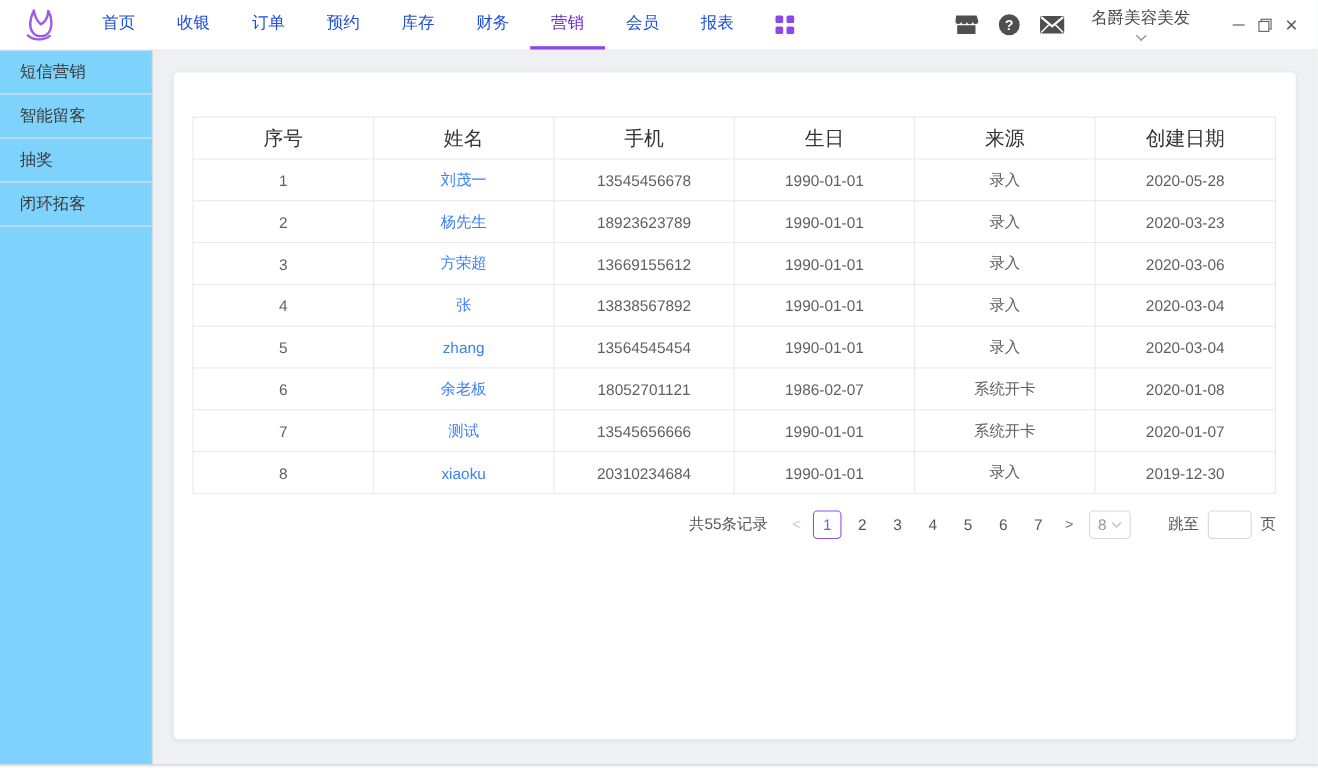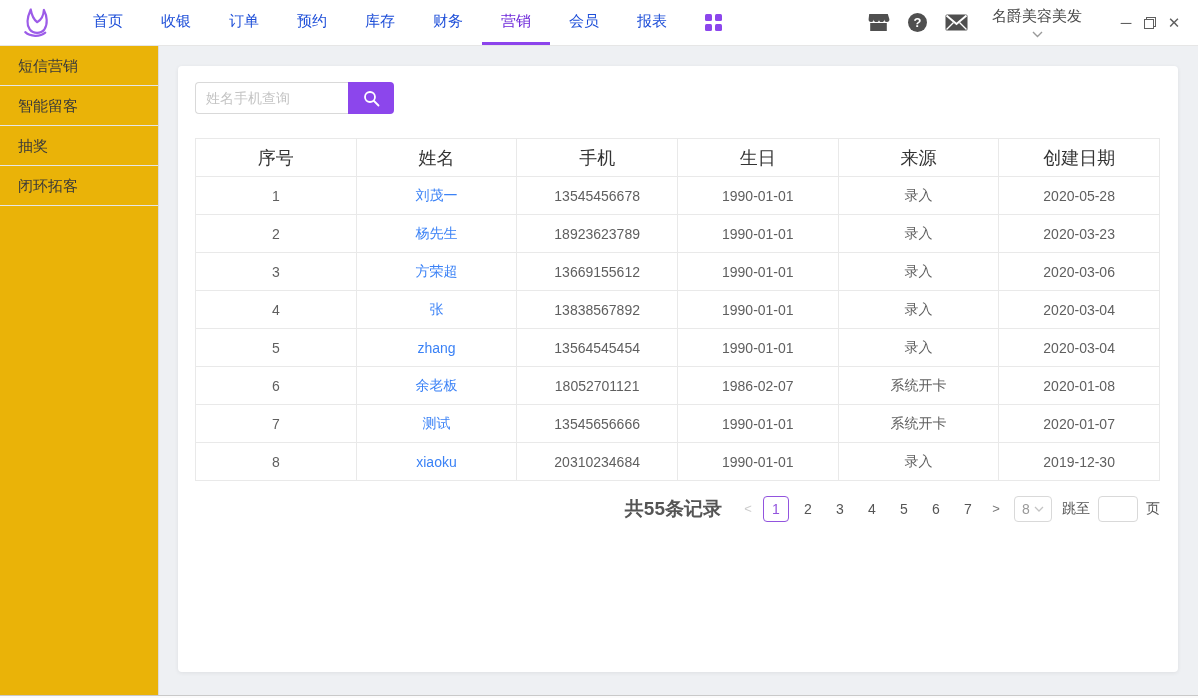--- a/index.html
+++ b/index.html
@@ -20,49 +20,49 @@
   .help-icon { width:19px; height:19px; border-radius:50%; background:#4f4f4f; color:#fff; font-size:13px; font-weight:bold; display:flex; align-items:center; justify-content:center; margin-right:18px; cursor:pointer; }
   .account { display:flex; align-items:center; gap:5px; font-size:15px; color:#4a4a4a; cursor:pointer; margin:0 6px;flex-direction:column; }
   .win-controls { display:flex; align-items:center; margin-left:26px; }
   .win-btn { width:24px; height:30px; display:flex; align-items:center; justify-content:center; color:#5f5f5f; font-size:15px; cursor:pointer; }
   .restore-glyph { position:relative; display:inline-block; width:12px; height:12px; }
   .restore-glyph::before { content:""; position:absolute; top:0; right:0; width:8px; height:8px; border:1.5px solid #5f5f5f; background:#fff; }
   .restore-glyph::after  { content:""; position:absolute; bottom:0; left:0; width:8px; height:8px; border:1.5px solid #5f5f5f; background:#fff; }
 
   
   .layout { display:flex; height:649px; }
-  .sidebar { width:159px; background:#eab308; border-right:1px solid #dcdcdc; }
+  .sidebar { width:139px; background:#7dd3fc; border-right:1px solid #dcdcdc; }
   .side-item { height:40px; line-height:40px; padding-left:18px; font-size:15px; color:#3a3a3a; border-bottom:1px solid #e5e6e8; cursor:pointer; }
   .side-item.active { background:#fff; }
 
   .content { flex:1; padding:20px 20px 0 19px; }
   .card { background:#fff; height:606px; border-radius:4px; box-shadow:0 1px 4px rgba(0,0,0,.07); padding:16px 18px 0 17px; }
 
   
   .search-row { display:flex; }
   .search-input { width:153px; height:32px; border:1px solid #d9d9d9; border-right:none; border-radius:4px 0 0 4px; padding:0 10px; font-size:14px; color:#333; outline:none; }
   .search-input::placeholder { color:#c4c4c4; }
   .search-btn { width:46px; height:32px; background:#8c46ec; border:none; border-radius:0 4px 4px 0; display:flex; align-items:center; justify-content:center; cursor:pointer; }
 
   
   table { width:100%; margin-top:24px; border-collapse:collapse; table-layout:fixed; }
   th { height:38px; font-size:18px; font-weight:400; color:#333; border:1px solid #e9e9e9; text-align:center; background:#fff; }
   td { height:38px; font-size:14px; color:#5f5f5f; border:1px solid #e9e9e9; text-align:center; }
   .name-link { color:#3b82f6; text-decoration:none; cursor:pointer; }
 
   
   .pagination { display:flex; justify-content:flex-end; align-items:center; margin-top:15px; font-size:14px; color:#555; }
-  .total-text { margin-right:14px; font-size:19px; color:#555;font-weight:bold; }
+  .total-text { margin-right:14px; font-size:14px; color:#555; }
   .page-chevron { width:24px; height:26px; line-height:26px; text-align:center; font-size:13px; cursor:pointer; }
   .page-chevron.disabled { color:#ccc; cursor:default; }
   .page-chevron.next { color:#777; }
   .page-num { min-width:26px; height:26px; line-height:24px; text-align:center; margin:0 3px; border:1px solid transparent; border-radius:4px; cursor:pointer; }
   .page-num.active { border-color:#9254de; color:#9254de; }
   .size-select { height:26px; min-width:38px; border:1px solid #d9d9d9; border-radius:4px; display:flex; align-items:center; justify-content:center; gap:4px; color:#999; padding:0 7px; margin:0 10px 0 6px; cursor:pointer; }
-  .jump-label { margin-right:8px; }
+  .jump-label { margin-right:8px;margin-left:24px; }
   .jump-input { width:40px; height:26px; border:1px solid #d9d9d9; border-radius:4px; outline:none; text-align:center; font-size:14px; }
   .page-unit { margin-left:8px; }
 
   .window-bottom-edge { position:absolute; left:0; bottom:0; width:100%; height:3px; background:#fbfbfb; border-top:1px solid #c9c9c9; }
 </style>
 </head>
 <body>
 
 <div class="topbar">
   <div class="logo">
@@ -126,29 +126,20 @@
   <aside class="sidebar">
       <div class="side-item">短信营销</div>
       <div class="side-item">智能留客</div>
       <div class="side-item">抽奖</div>
       <div class="side-item">闭环拓客</div>
     </aside>
 
   <main class="content">
     <div class="card">
 
-      <div class="search-row">
-        <input class="search-input" type="text" placeholder="姓名手机查询" style="">
-        <button class="search-btn">
-          <svg width="17" height="17" viewBox="0 0 17 17">
-              <circle cx="7" cy="7" r="5" fill="none" stroke="#fff" stroke-width="1.8"></circle>
-              <path d="M11 11 L15.5 15.5" stroke="#fff" stroke-width="1.8" stroke-linecap="round"></path>
-            </svg>
-        </button>
-      </div>
 
       <table>
         <thead>
             <tr>
               <th>序号</th>
               <th>姓名</th>
               <th>手机</th>
               <th>生日</th>
               <th>来源</th>
               <th>创建日期</th>

